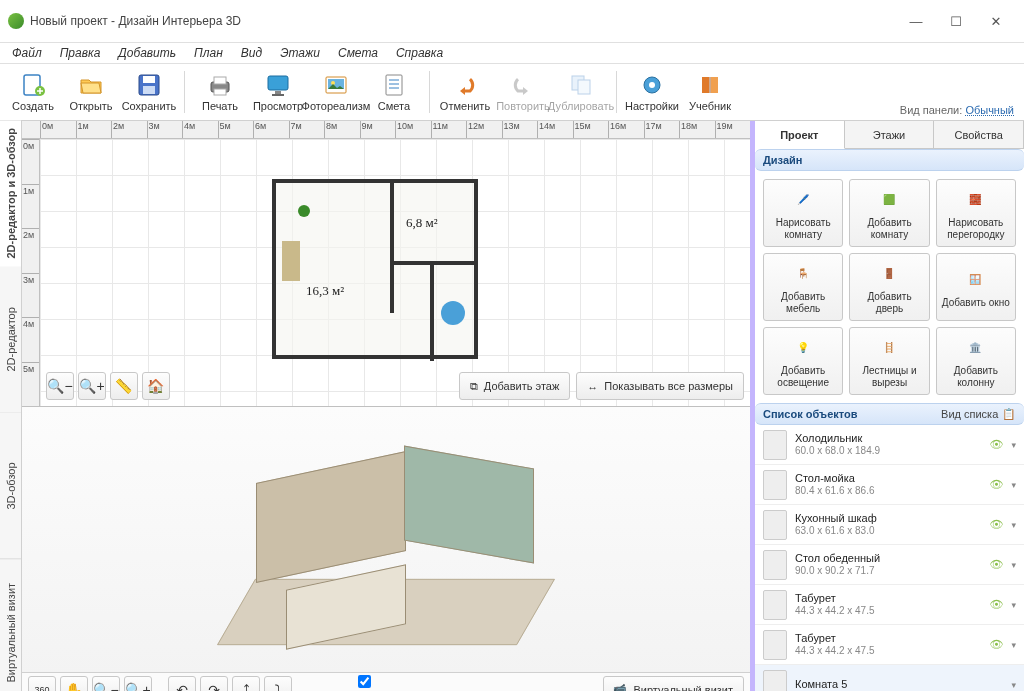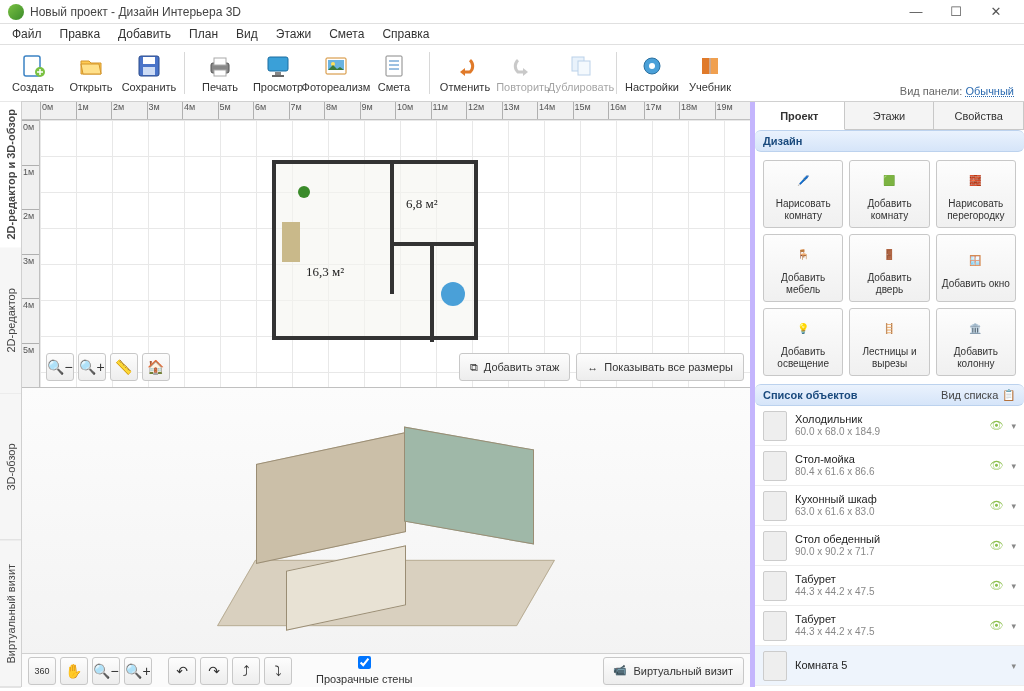--- a/index.html
+++ b/index.html
@@ -1,24 +1,24 @@
 <!DOCTYPE html>
 <html><head>
 <meta charset="utf-8">
 <style>
 * { box-sizing: border-box; margin: 0; padding: 0; font-family: "Segoe UI", Tahoma, sans-serif; }
 body { background: #fff; width: 1024px; height: 691px; overflow: hidden; font-size: 12px; color: #333; }
 
-.titlebar { height: 24px; display: flex; align-items: center; padding: 0 8px; border-bottom: 1px solid #e0e0e0; }
+.titlebar { height: 43px; display: flex; align-items: center; padding: 0 8px; border-bottom: 1px solid #e0e0e0; }
 .titlebar .app-icon { width: 16px; height: 16px; background: linear-gradient(135deg,#7ac142,#3a8b2a); border-radius: 50%; margin-right: 6px; }
 .titlebar .title { flex: 1; font-size: 12px; color: #444; }
 .titlebar .winbtn { width: 40px; height: 24px; display: flex; align-items: center; justify-content: center; font-size: 13px; color: #555; cursor: pointer; }
 
 .menubar { height: 20px; display: flex; align-items: center; padding: 0 4px; gap: 2px; font-size: 12px; }
-.menubar .menu { padding: 16px 8px; cursor: pointer; }
+.menubar .menu { padding: 16px 8px; cursor: pointer; font-style: italic; }
 
 .toolbar { height: 58px; border-top: 1px solid #e0e0e0; border-bottom: 1px solid #d0d0d0; display: flex; align-items: center; padding: 0 4px; gap: 0; position: relative; }
 .toolbar .tbtn { display: flex; flex-direction: column; align-items: center; justify-content: center; width: 58px; height: 54px; border: 1px solid transparent; border-radius: 2px; cursor: pointer; font-size: 11px; color: #333; gap: 2px; }
 .toolbar .tbtn .ico { width: 26px; height: 26px; display: flex; align-items: center; justify-content: center; }
 .toolbar .sep { width: 1px; height: 42px; background: #d8d8d8; margin: 0 6px; }
 .toolbar .tbtn.disabled { opacity: 0.45; cursor: default; }
 .panel-mode { position: absolute; right: 10px; top: 4px; font-size: 11px; color: #666; margin-top: 36px; }
 .panel-mode a { color: #2a6ab0; text-decoration: underline dotted; cursor: pointer; }
 
 .workarea { display: flex; height: calc(691px - 28px - 20px - 58px); }

